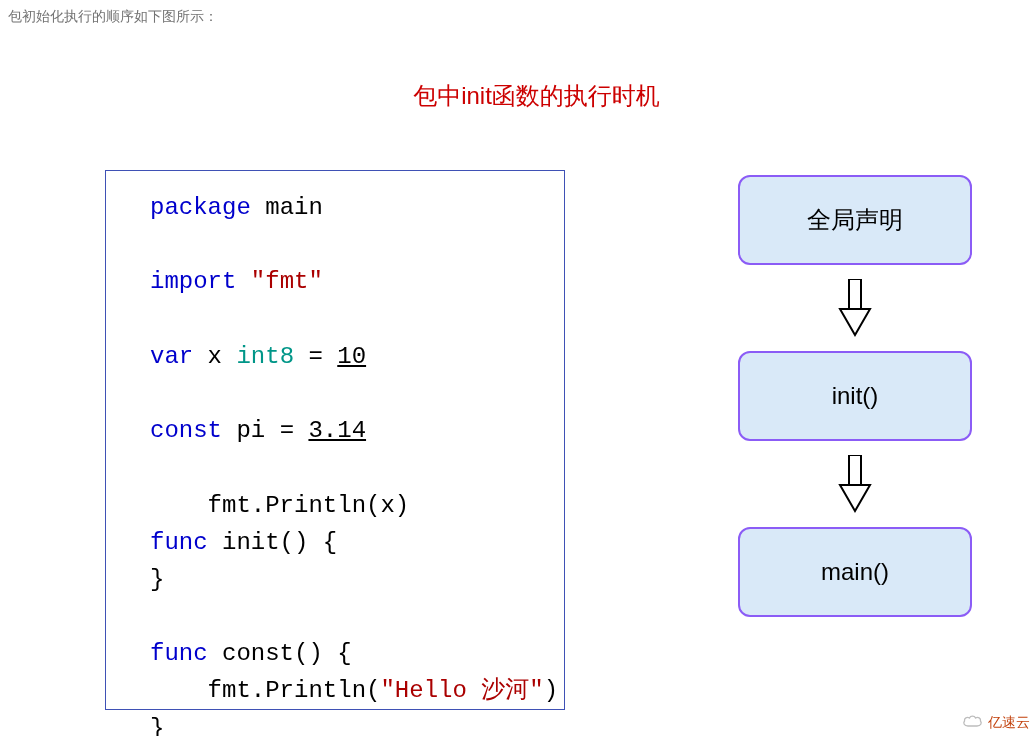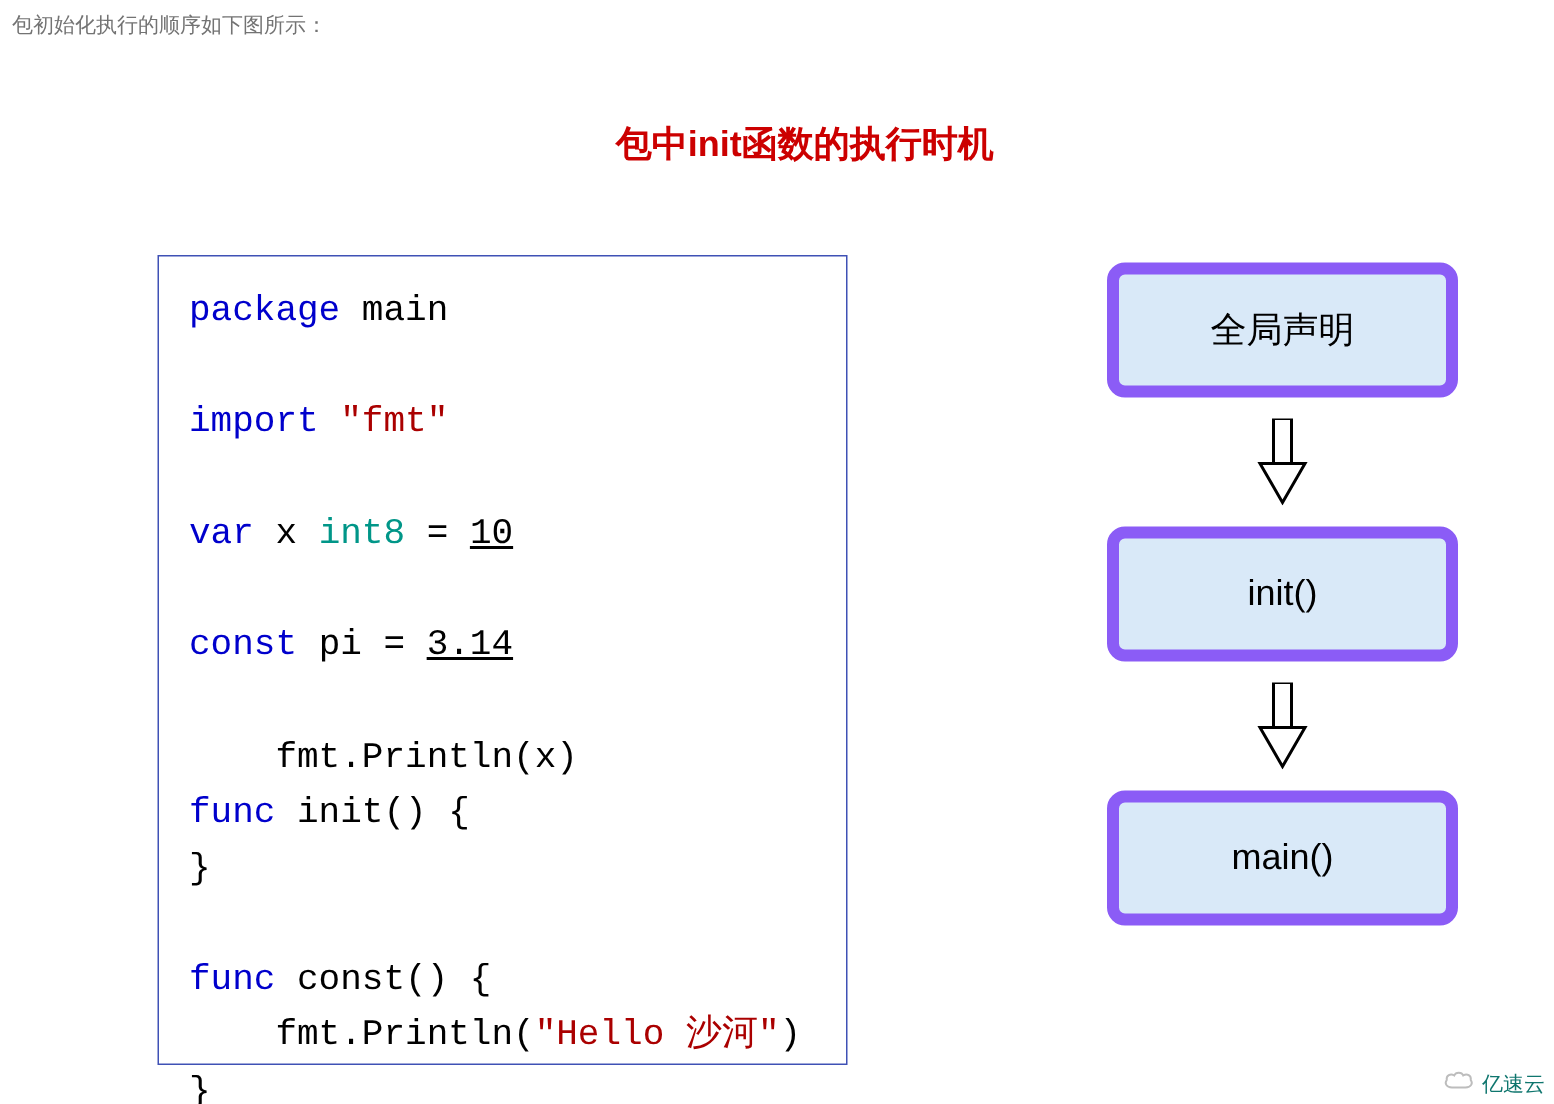--- a/index.html
+++ b/index.html
@@ -19,31 +19,31 @@
       color: #737373;
     }
     .diagram-title {
       position: absolute;
       top: 80px;
       left: 0;
       right: 0;
       text-align: center;
       font-size: 24px;
       color: #cc0000;
-      font-weight: 700;
+      font-weight: 400;
       margin-left: 37px;
     }
     .code-box {
       position: absolute;
       top: 170px;
       left: 105px;
       width: 460px;
       height: 540px;
       border: 1px solid #3f51b5;
-      padding: 18px 20px;
+      padding: 18px 44px;
       box-sizing: border-box;
       font-family: "Consolas", "Courier New", monospace;
       font-size: 24px;
       line-height: 1.55;
       color: #000;
     }
     .kw { color: #0000cc; }
     .str { color: #aa0000; }
     .type { color: #009688; }
     .num { color: #000000; text-decoration: underline; }
@@ -53,41 +53,41 @@
       left: 735px;
       width: 240px;
       display: flex;
       flex-direction: column;
       align-items: center;
     }
     .flow-box {
       width: 234px;
       height: 90px;
       background: #d9e9f8;
-      border: 8px solid #8b5cf6;
+      border: 2px solid #8b5cf6;
       border-radius: 12px;
       display: flex;
       align-items: center;
       justify-content: center;
       font-size: 24px;
       color: #000;
       box-sizing: border-box;
     }
     .flow-arrow {
       margin: 14px 0;
     }
     .flow-arrow svg {
       display: block;
     }
     .watermark {
       position: absolute;
       bottom: 4px;
       right: 6px;
       font-size: 14px;
-      color: #0f766e;
+      color: #c2410c;
       display: flex;
       align-items: center;
       gap: 4px;
     }
     .watermark-icon {
       font-size: 16px;
       color: #bdbdbd;
     }
   </style>
 </head>

